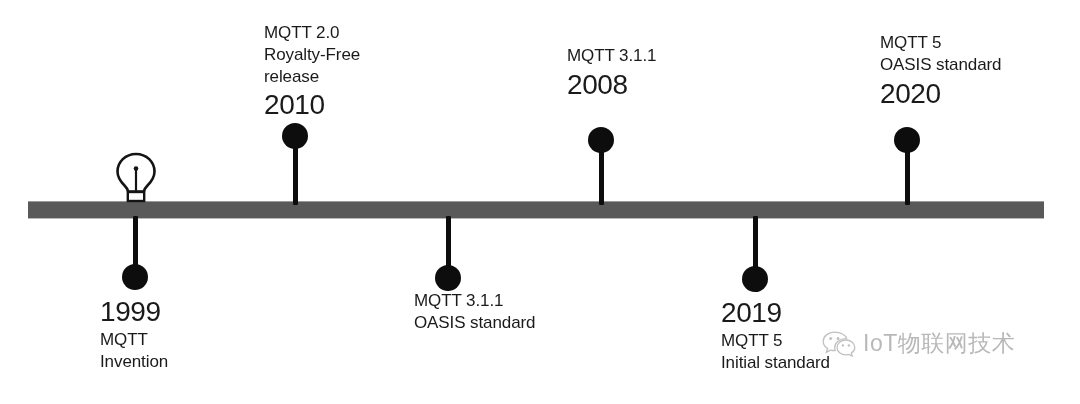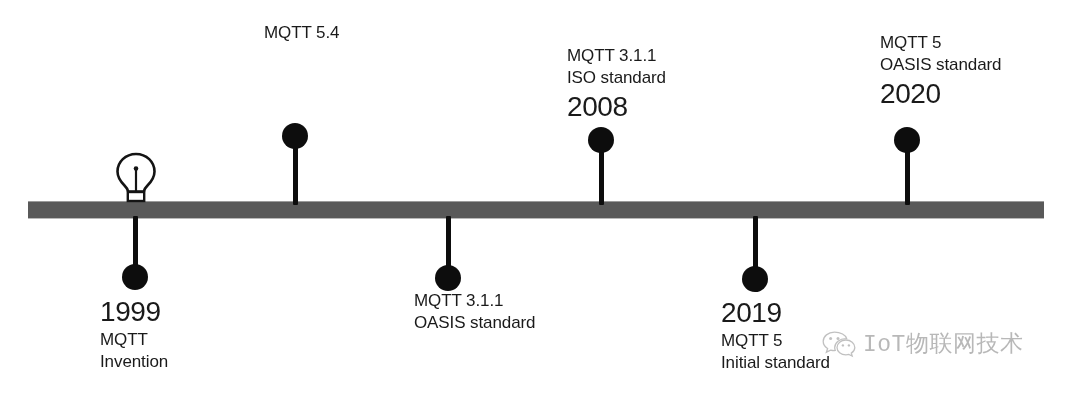--- a/index.html
+++ b/index.html
@@ -85,21 +85,21 @@
     display: flex;
     align-items: center;
     gap: 7px;
     opacity: 0.62;
     user-select: none;
   }
   .watermark-text {
     font-size: 23px;
     color: #8d8d8d;
     letter-spacing: 0.5px;
-    font-family: Liberation Mono, monospace;
+    font-family: Liberation Sans, sans-serif;
   }
 </style>
 </head>
 <body>
 
 <div id="timeline-canvas">
 
   <div class="timeline-bar"></div>
 
   <div class="marker">
@@ -119,39 +119,41 @@
     <div class="label-year">1999</div>
     <div class="label-line">MQTT</div>
     <div class="label-line">Invention</div>
   </div>
 
   <div class="marker">
     <div class="marker-stem" style="left:293px; top:145px; height:60px;"></div>
     <div class="marker-dot" style="left:282px; top:123px;"></div>
   </div>
   <div class="label-block above" style="left:264px; top:22px;">
-    <div class="label-line">MQTT 5.4</div>
+    <div class="label-line">MQTT 2.0</div>
+    <div class="label-line">Royalty-Free</div>
+    <div class="label-line">release</div>
+    <div class="label-year">2010</div>
   </div>
 
   <div class="marker">
     <div class="marker-stem" style="left:446px; top:216px; height:64px;"></div>
     <div class="marker-dot" style="left:435px; top:265px;"></div>
   </div>
   <div class="label-block below" style="left:414px; top:290px;">
     <div class="label-line">MQTT 3.1.1</div>
     <div class="label-line">OASIS  standard</div>
   </div>
 
   <div class="marker">
     <div class="marker-stem" style="left:599px; top:149px; height:56px;"></div>
     <div class="marker-dot" style="left:588px; top:127px;"></div>
   </div>
   <div class="label-block above" style="left:567px; top:45px;">
     <div class="label-line">MQTT 3.1.1</div>
-    <div class="label-line">ISO standard</div>
     <div class="label-year">2008</div>
   </div>
 
   <div class="marker">
     <div class="marker-stem" style="left:753px; top:216px; height:64px;"></div>
     <div class="marker-dot" style="left:742px; top:266px;"></div>
   </div>
   <div class="label-block below" style="left:721px; top:291px;">
     <div class="label-year">2019</div>
     <div class="label-line">MQTT 5</div>

